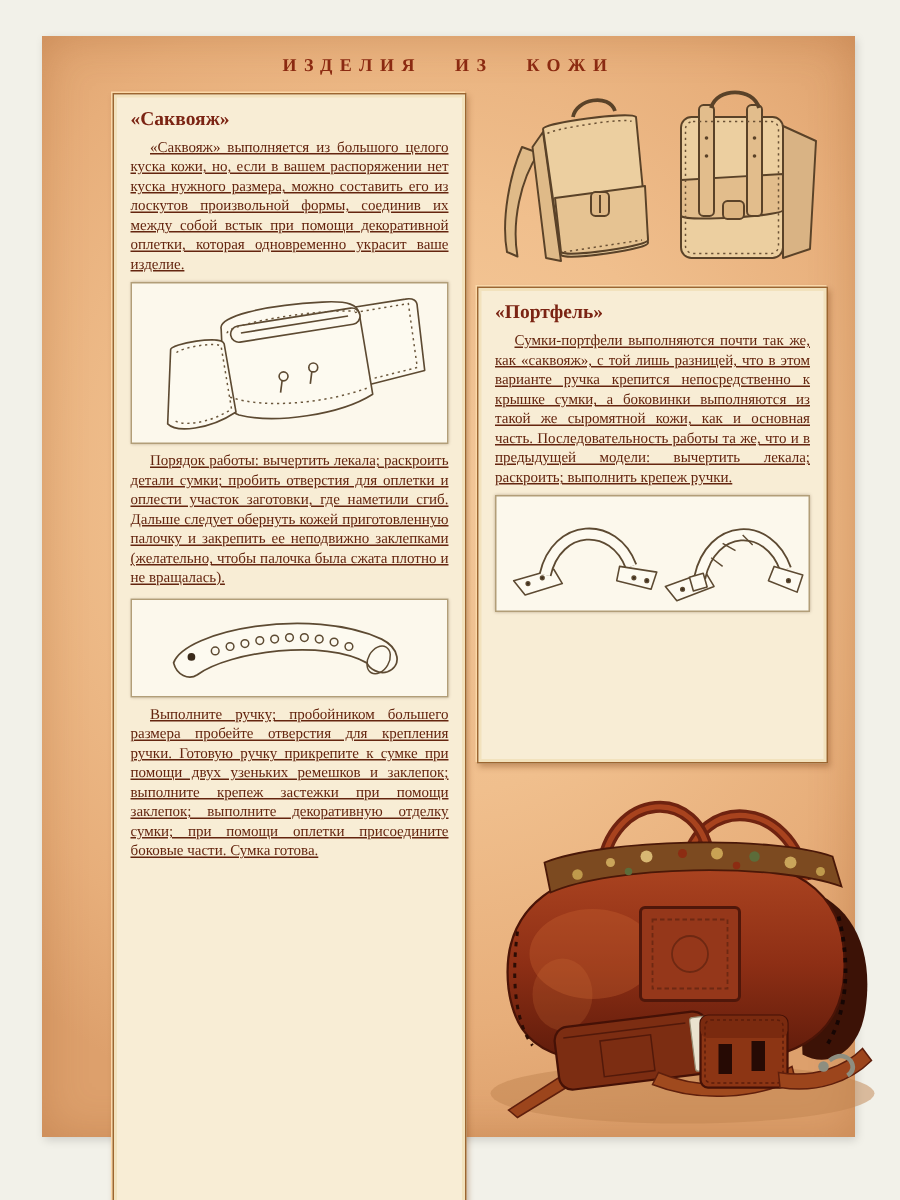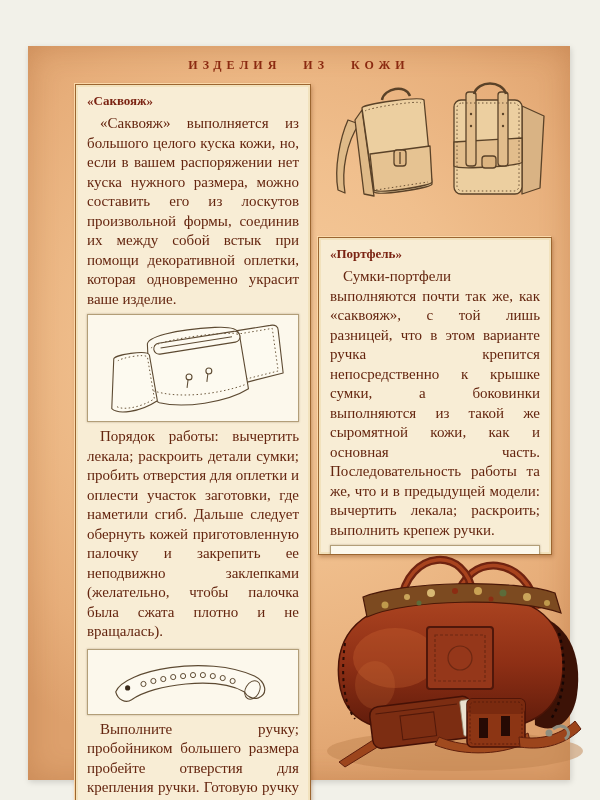--- a/index.html
+++ b/index.html
@@ -2,45 +2,45 @@
 <html><head>
 <meta charset="utf-8">
 <style>
   html,body{margin:0;padding:0;}
   body{
     width:600px;height:800px;position:relative;overflow:hidden;
     background:#f2f1e9;
     font-family:"Liberation Serif", serif;
   }
   .book-page{
-    position:absolute;left:28px;top:46px;width:542px;height:734px;
+    position:absolute;left:28px;top:24px;width:542px;height:734px;
     background:radial-gradient(ellipse 75% 60% at 48% 42%, #f7cc9d 0%, #f0bf8d 45%, #e7ae7a 80%, #dda06c 100%);
     box-shadow:inset 0 0 30px rgba(150,80,30,.28), 1px 2px 6px rgba(0,0,0,.15);
   }
   .page-header{
     position:absolute;top:12px;left:0;width:100%;text-align:center;
     font-size:12px;font-weight:bold;letter-spacing:5px;word-spacing:14px;
     color:#8b2a11;
   }
   .panel{
     position:absolute;box-sizing:border-box;
     background:#f8edd5;
     border:1px solid #9c6630;
     box-shadow:inset 0 0 0 2px #f2e2bd, -1px -1px 0 #fbd8a8, 1px 2px 4px rgba(110,50,10,.35);
     padding:8px 11px;
     display:flex;flex-direction:column;gap:5px;overflow:hidden;
   }
   .panel-sakvoyazh{left:47px;top:38px;width:236px;height:762px;}
-  .panel-portfel{left:290px;top:167px;width:234px;height:318px;margin-top:24px;}
+  .panel-portfel{left:290px;top:167px;width:234px;height:318px;}
   .panel-heading{
     font-size:13px;font-weight:bold;color:#7b2413;flex:none;
   }
   p.body{
-    margin:0;font-size:15px;line-height:1.3;text-align:justify;
-    text-indent:13px;color:#64250f;flex:none;
+    margin:0;font-size:10px;line-height:1.3;text-align:justify;
+    text-indent:13px;color:#64250f;flex:none;text-decoration:underline;
   }
   .figure-box{
     background:#fcf8ec;border:1px solid #b29e78;
     box-shadow:0 0 2px rgba(80,50,20,.35);
     flex:none;display:flex;align-items:center;justify-content:center;
   }
   .figure-box svg{display:block;width:100%;height:100%;}
   .fig-bagparts{height:106px;}
   .fig-handle{height:64px;margin-top:2px;}
   .fig-handlepair{height:76px;}

